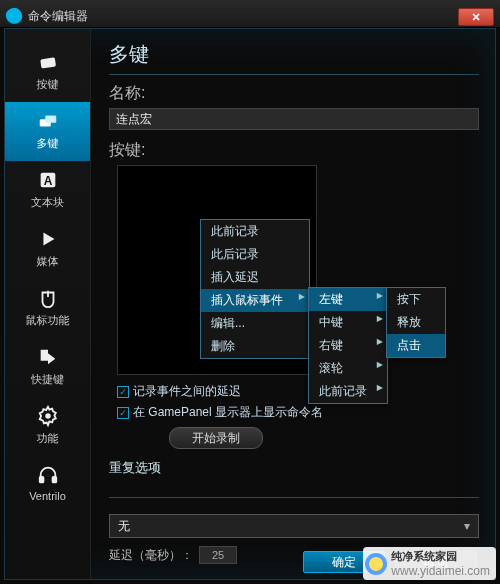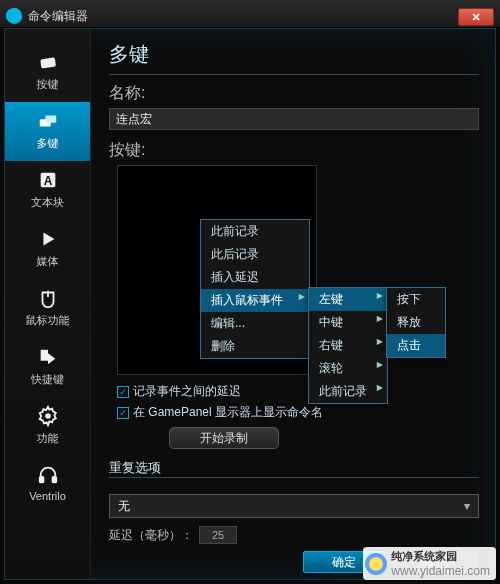--- a/index.html
+++ b/index.html
@@ -34,23 +34,23 @@
   .menu .mi.hover { background: #0a5a80; color: #fff; }
 
   .m1 { top: 190px; left: 195px; width: 110px; }
   .m2 { top: 258px; left: 303px; width: 80px; }
   .m3 { top: 258px; left: 381px; width: 60px; }
 
   .checks { margin-top: 8px; margin-left: 8px; font-size: 12px; color: #cde; }
   .checks label { display: flex; align-items: center; gap: 4px; margin-bottom: 4px; }
   .chk { width: 12px; height: 12px; background: #111; border: 1px solid #1aa0d0; color: #1aa0d0; font-size: 9px; line-height: 10px; text-align: center; }
 
-  .record-btn { display: block; margin: 6px 0 0 60px; width: 110px; height: 22px; background: linear-gradient(#3a3a3a,#222); border: 1px solid #555; color: #ddd; font-size: 12px; border-radius: 5px; }
-
-  .sect-title { color: #cde8f0; font-size: 13px; margin: 10px 0 16px; border-bottom: 1px solid #2c4a58; padding-bottom: 0; }
+  .record-btn { display: block; margin: 6px 0 0 60px; width: 94px; height: 22px; background: linear-gradient(#3a3a3a,#222); border: 1px solid #555; color: #ddd; font-size: 12px; border-radius: 10px; }
+
+  .sect-title { color: #cde8f0; font-size: 13px; margin: 10px 0 16px; border-bottom: 1px solid #2c4a58; padding-bottom: 20px; }
   .repeat-row { display: flex; gap: 10px; align-items: center; margin-top: 6px; }
   .select { flex: 1; height: 24px; background: #222; border: 1px solid #555; color: #eee; font-size: 12px; padding: 0 8px; display: flex; align-items: center; justify-content: space-between; }
   .select::after { content: '▾'; color: #aaa; }
   .delay-row { margin-top: 8px; font-size: 12px; color: #bbb; display: flex; align-items: center; gap: 6px; }
   .small-in { width: 38px; height: 18px; background: #2a2a2a; border: 1px solid #444; color: #aaa; font-size: 11px; text-align: center; }
 
   .dlg-btns { position: absolute; right: 18px; bottom: 6px; display: flex; gap: 10px; }
   .dlg-btn { width: 82px; height: 22px; background: linear-gradient(#0088bb,#005a82); border: 1px solid #00aee0; color: #fff; font-size: 12px; border-radius: 2px; }
 
   

